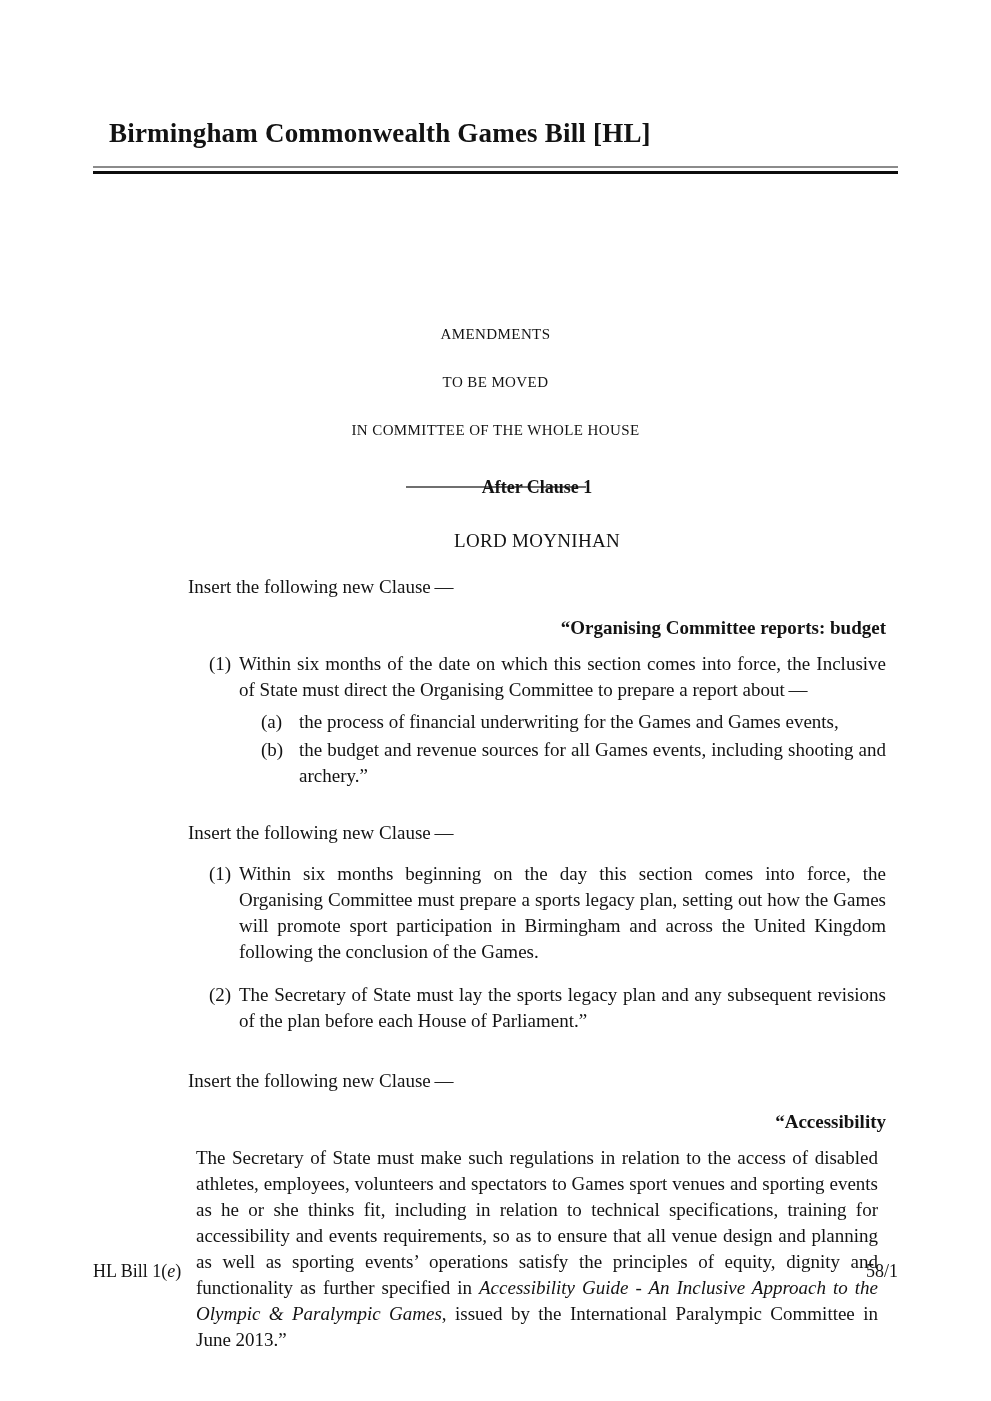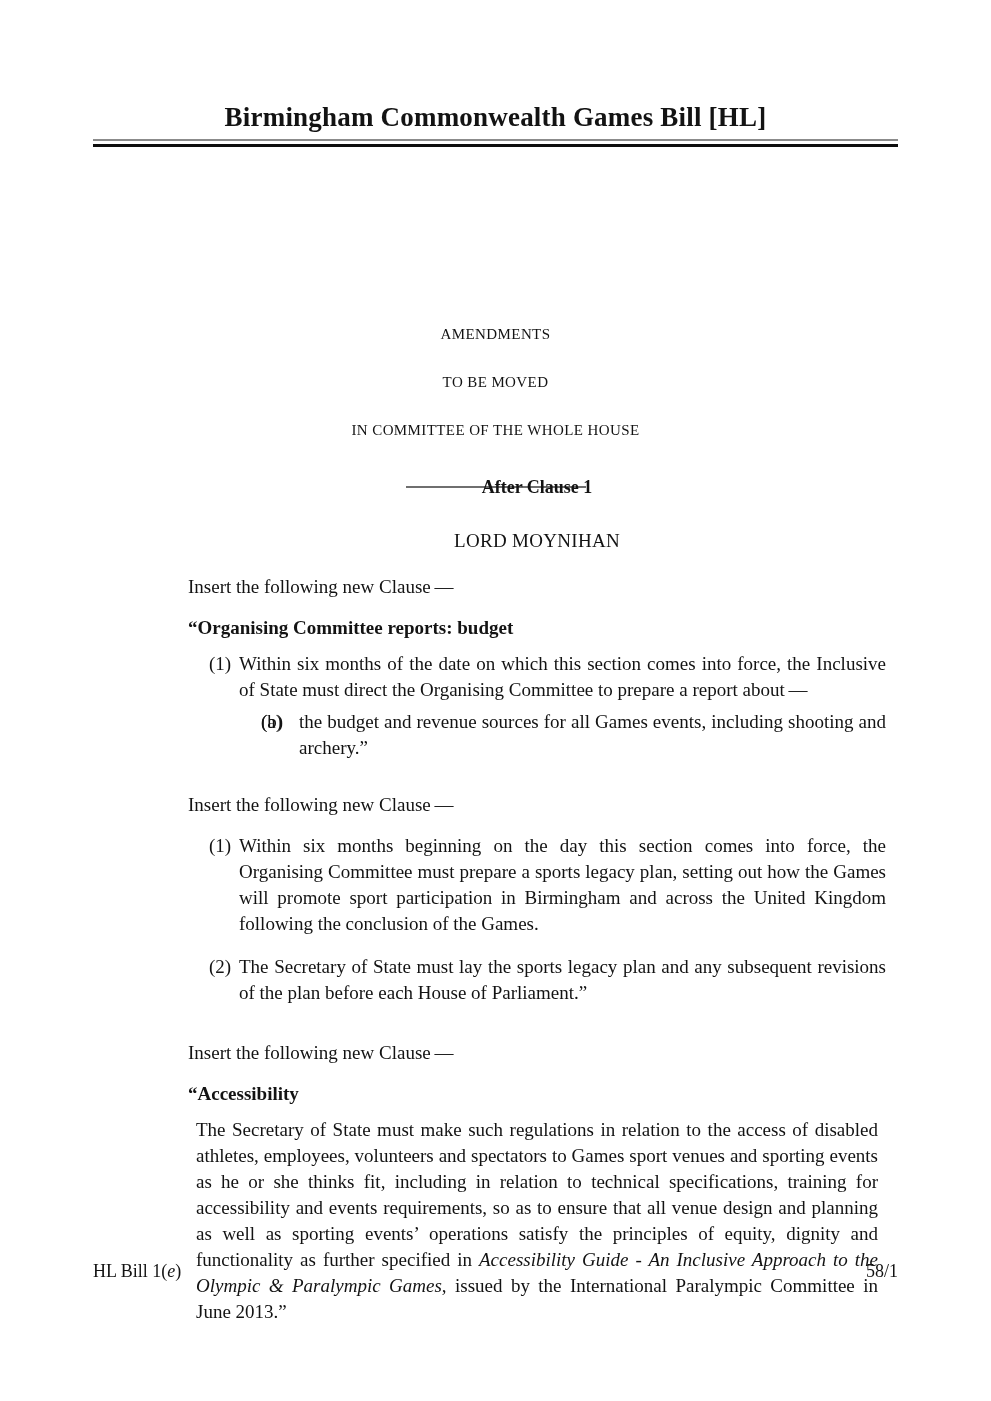--- a/index.html
+++ b/index.html
@@ -26,24 +26,23 @@
   
   .masthead {
     position: absolute;
     left: 93px;
     top: 100px;
     width: 805px;
   }
   .bill-title {
     font-size: 27px;
     font-weight: bold;
-    text-align: center;
     letter-spacing: 0.2px;
     line-height: 34px;
-    margin: 0;
+    margin: 16px;
     white-space: nowrap;
   }
   .double-rule {
     margin-top: 5px;
     width: 100%;
   }
   .double-rule .rule-thin {
     height: 2px;
     background: #8b8b8b;
     width: 100%;
@@ -109,20 +108,21 @@
   .insert-line {
     font-size: 19px;
     line-height: 26px;
     margin: 0 0 15px 0;
   }
   .newclause-title {
     font-size: 19px;
     font-weight: bold;
     line-height: 26px;
     margin: 0 0 10px 0;
+    text-align: right;
   }
 
   
   .num-item {
     position: relative;
     font-size: 19px;
     line-height: 26px;
     padding-left: 51px;   
     margin: 0 0 5px 0;
     text-align: justify;
@@ -222,20 +222,21 @@
     <p class="newclause-title">“Organising Committee reports: budget</p>
 
     <div class="num-item">
       <span class="marker">(1)</span>
       <span>Within six months of the date on which this section comes into force, the Inclusive of State must direct the Organising Committee to prepare a report about —</span>
     </div>
 
     <div class="alpha-list">
       <div class="alpha-item nojust">
         <span class="marker">(a)</span>
+        <span>the process of financial underwriting for the Games and Games events,</span>
       </div>
       <div class="alpha-item">
         <span class="marker">(b)</span>
         <span>the budget and revenue sources for all Games events, including shooting and archery.”</span>
       </div>
     </div>
 
     <div class="gap-lg"></div>
 
     <p class="insert-line">Insert the following new Clause —</p>

